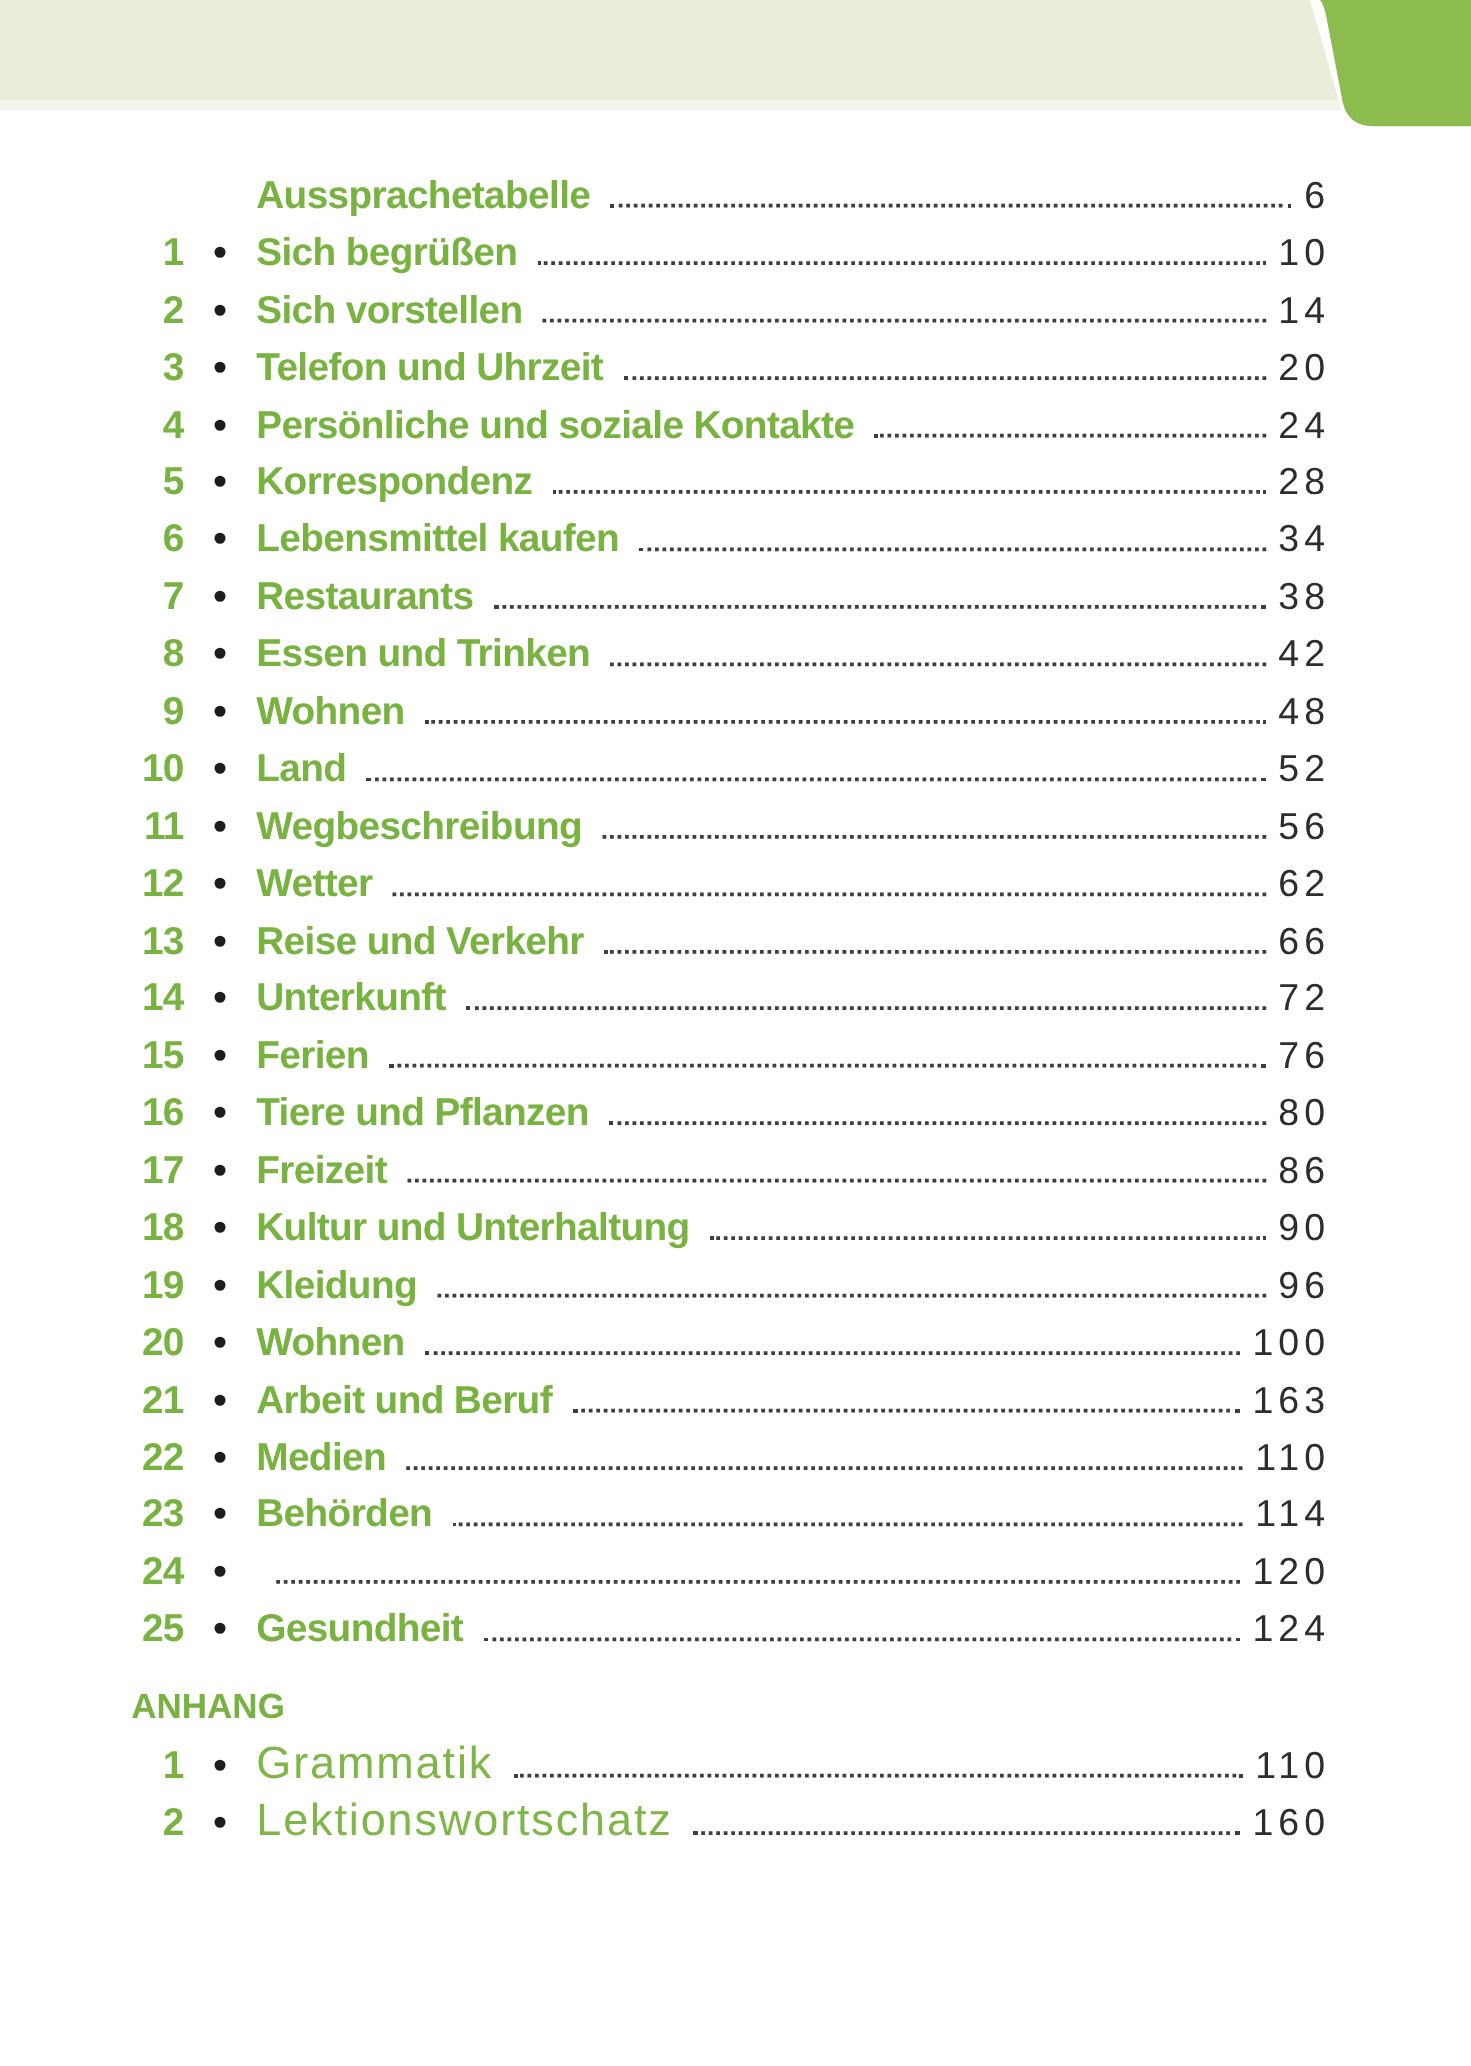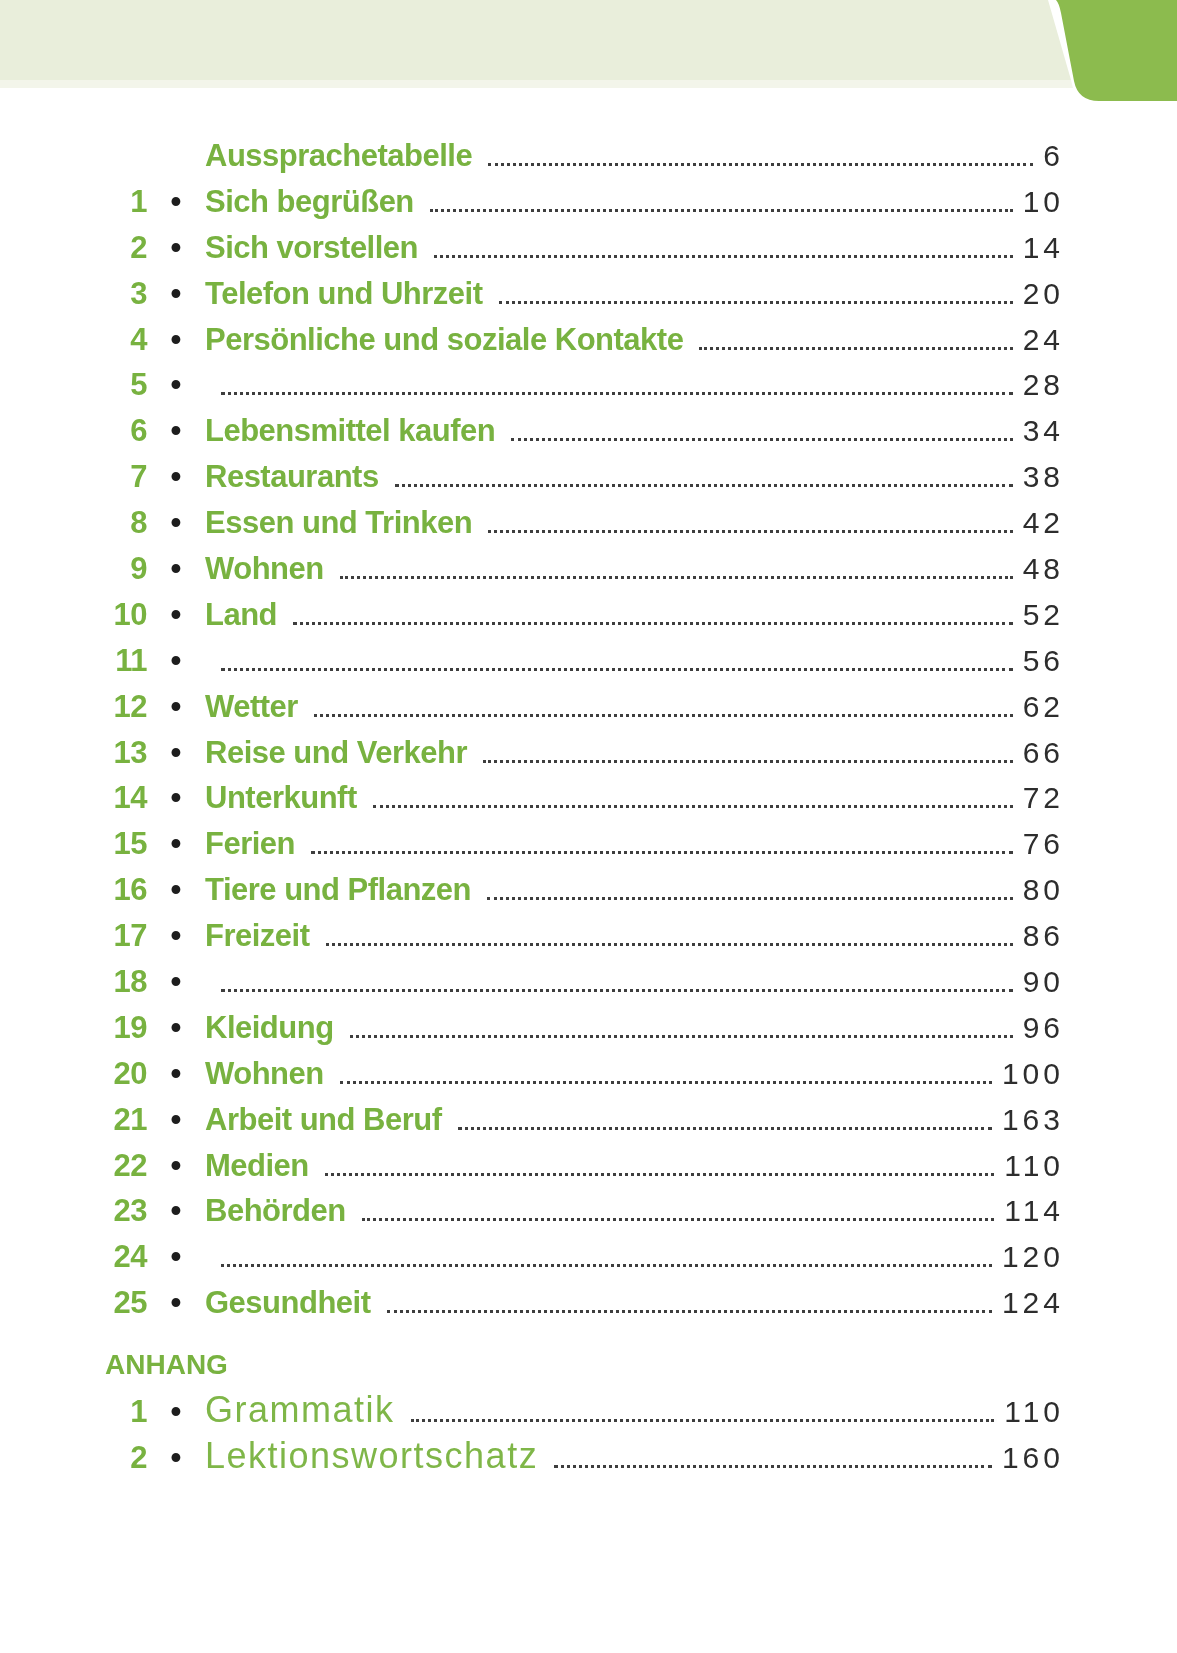--- a/index.html
+++ b/index.html
@@ -81,20 +81,21 @@
     <span class="num">4</span>
     <span class="bullet">•</span>
     <span class="title">Persönliche und soziale Kontakte</span>
     <span class="leader"></span>
     <span class="page-num">24</span>
   </div>
 
   <div class="toc-row">
     <span class="num">5</span>
     <span class="bullet">•</span>
+    <span class="title">Korrespondenz</span>
     <span class="leader"></span>
     <span class="page-num">28</span>
   </div>
 
   <div class="toc-row">
     <span class="num">6</span>
     <span class="bullet">•</span>
     <span class="title">Lebensmittel kaufen</span>
     <span class="leader"></span>
     <span class="page-num">34</span>
@@ -128,20 +129,21 @@
     <span class="num">10</span>
     <span class="bullet">•</span>
     <span class="title">Land</span>
     <span class="leader"></span>
     <span class="page-num">52</span>
   </div>
 
   <div class="toc-row">
     <span class="num">11</span>
     <span class="bullet">•</span>
+    <span class="title">Wegbeschreibung</span>
     <span class="leader"></span>
     <span class="page-num">56</span>
   </div>
 
   <div class="toc-row">
     <span class="num">12</span>
     <span class="bullet">•</span>
     <span class="title">Wetter</span>
     <span class="leader"></span>
     <span class="page-num">62</span>
@@ -183,20 +185,21 @@
     <span class="num">17</span>
     <span class="bullet">•</span>
     <span class="title">Freizeit</span>
     <span class="leader"></span>
     <span class="page-num">86</span>
   </div>
 
   <div class="toc-row">
     <span class="num">18</span>
     <span class="bullet">•</span>
+    <span class="title">Kultur und Unterhaltung</span>
     <span class="leader"></span>
     <span class="page-num">90</span>
   </div>
 
   <div class="toc-row">
     <span class="num">19</span>
     <span class="bullet">•</span>
     <span class="title">Kleidung</span>
     <span class="leader"></span>
     <span class="page-num">96</span>

